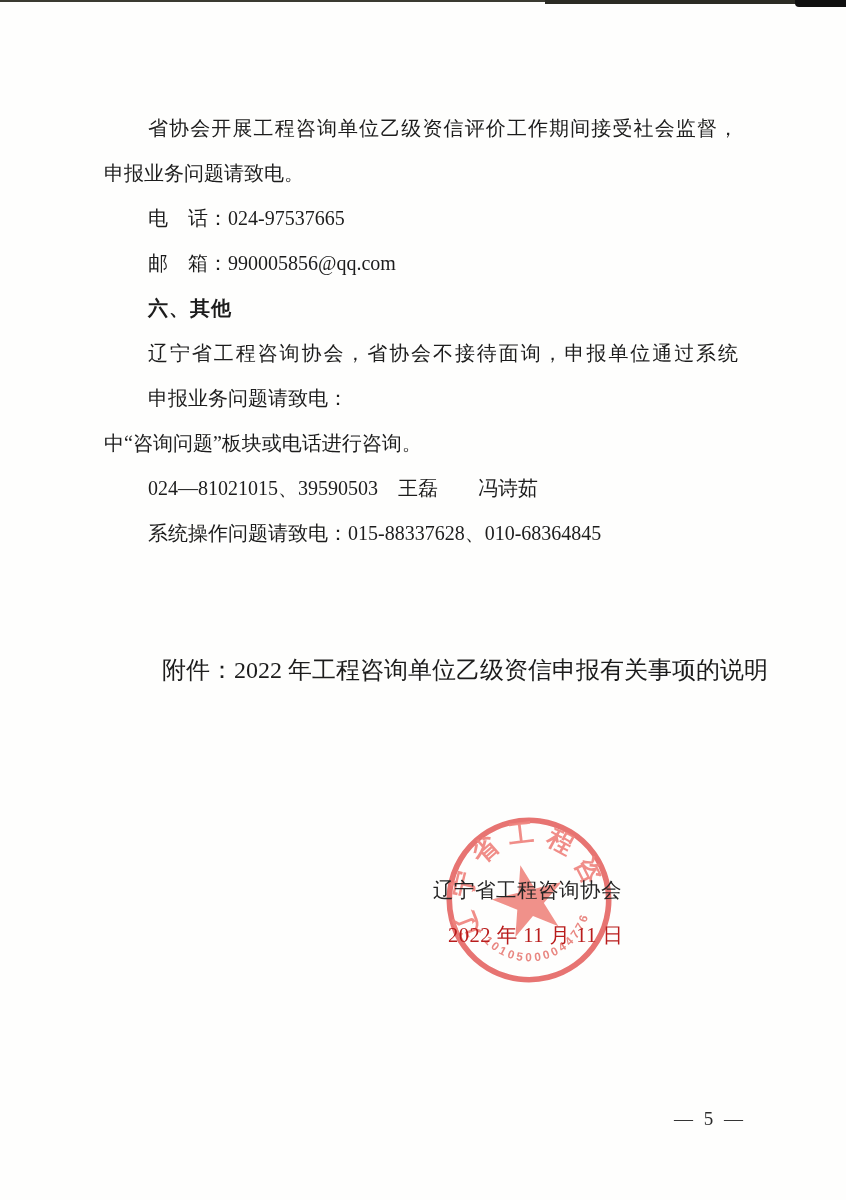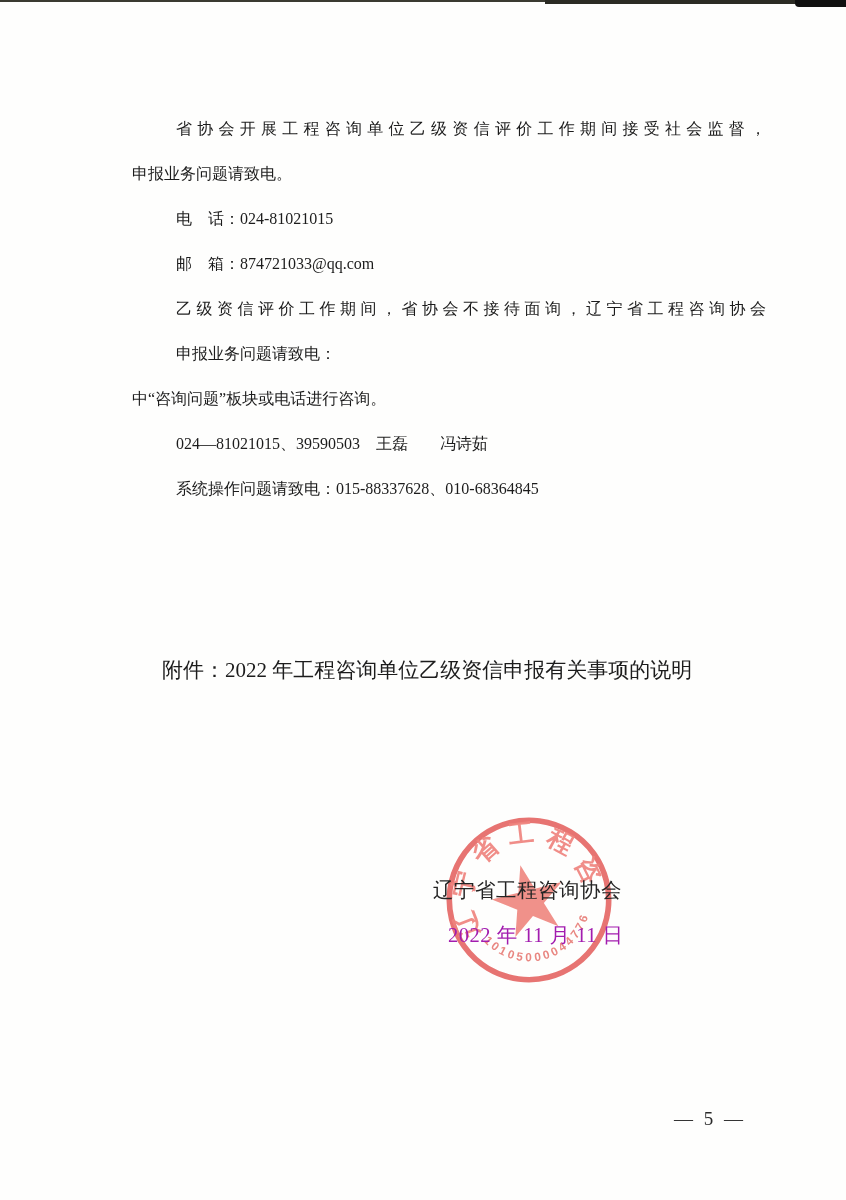--- a/index.html
+++ b/index.html
@@ -13,75 +13,76 @@
   }
   .page { position: absolute; inset: 0; background: #fefefd; }
 
   
   .scan-line       { position: absolute; top: 0; left: 0;   width: 846px; height: 2px; background: #3a3a31; }
   .scan-line-mid   { position: absolute; top: 0; left: 545px; width: 301px; height: 4px; background: #2b2b24; }
   .scan-line-right { position: absolute; top: 0; left: 795px; width: 51px;  height: 7px; background: #101010; border-radius: 0 0 0 4px; }
 
   
   .doc {
-    position: absolute; left: 132px; top: 106px; width: 634px;
-    font-size: 16px; line-height: 45px;
+    position: absolute; left: 104px; top: 106px; width: 634px;
+    font-size: 20px; line-height: 45px;
   }
   .line { height: 45px; overflow: hidden; white-space: normal; }
   .indent { padding-left: 44px; }
   .justify { text-align: justify; text-align-last: justify; }
   .bold {
     font-weight: 700;
     font-family: "Liberation Sans", "DejaVu Sans", sans-serif;
     letter-spacing: 1px;
   }
 
   .attachment {
     position: absolute; left: 118px; top: 648px; width: 660px;
-    padding-left: 44px; font-size: 21px; line-height: 45px;
+    padding-left: 44px; font-size: 24px; line-height: 45px;
   }
 
   
   .seal {
     position: absolute; left: 435px; top: 806px;
     width: 188px; height: 188px;
     opacity: 0.93;
   }
   .seal svg { transform: rotate(-14deg); }
 
   
   .sig-org {
     position: absolute; left: 433px; top: 876px;
     font-size: 20.5px; letter-spacing: 0.5px; color: #242424; z-index: 5;
   }
   .sig-date {
     position: absolute; left: 448px; top: 921px;
-    font-size: 20.5px; letter-spacing: 0.5px; color: #a21caf; z-index: 5;
+    font-size: 20.5px; letter-spacing: 0.5px; color: #b91c1c; z-index: 5;
   }
 
   .page-num {
     position: absolute; left: 674px; top: 1108px;
     font-size: 19px; letter-spacing: 3px; color: #2a2a2a;
   }
 </style>
 </head>
 <body>
 
 <div class="page">
 
   <div class="scan-line"></div>
   <div class="scan-line-mid"></div>
   <div class="scan-line-right"></div>
 
   <div class="doc">
     <div class="line indent justify">省协会开展工程咨询单位乙级资信评价工作期间接受社会监督，</div>
     <div class="line">申报业务问题请致电。</div>
-    <div class="line indent">电　话：024-81021015</div>
-    <div class="line indent">邮　箱：874721033@qq.com</div>
-    <div class="line indent justify">乙级资信评价工作期间，省协会不接待面询，辽宁省工程咨询协会</div>
+    <div class="line indent">电　话：024-97537665</div>
+    <div class="line indent">邮　箱：990005856@qq.com</div>
+    <div class="line indent bold">六、其他</div>
+    <div class="line indent justify">辽宁省工程咨询协会，省协会不接待面询，申报单位通过系统</div>
     <div class="line indent">申报业务问题请致电：</div>
     <div class="line">中“咨询问题”板块或电话进行咨询。</div>
     <div class="line indent">024—81021015、39590503　王磊　　冯诗茹</div>
     <div class="line indent">系统操作问题请致电：015-88337628、010-68364845</div>
   </div>
 
   <div class="attachment">附件：2022 年工程咨询单位乙级资信申报有关事项的说明</div>
 
   <div class="seal">
     <svg width="188" height="188" viewBox="0 0 184 184">

